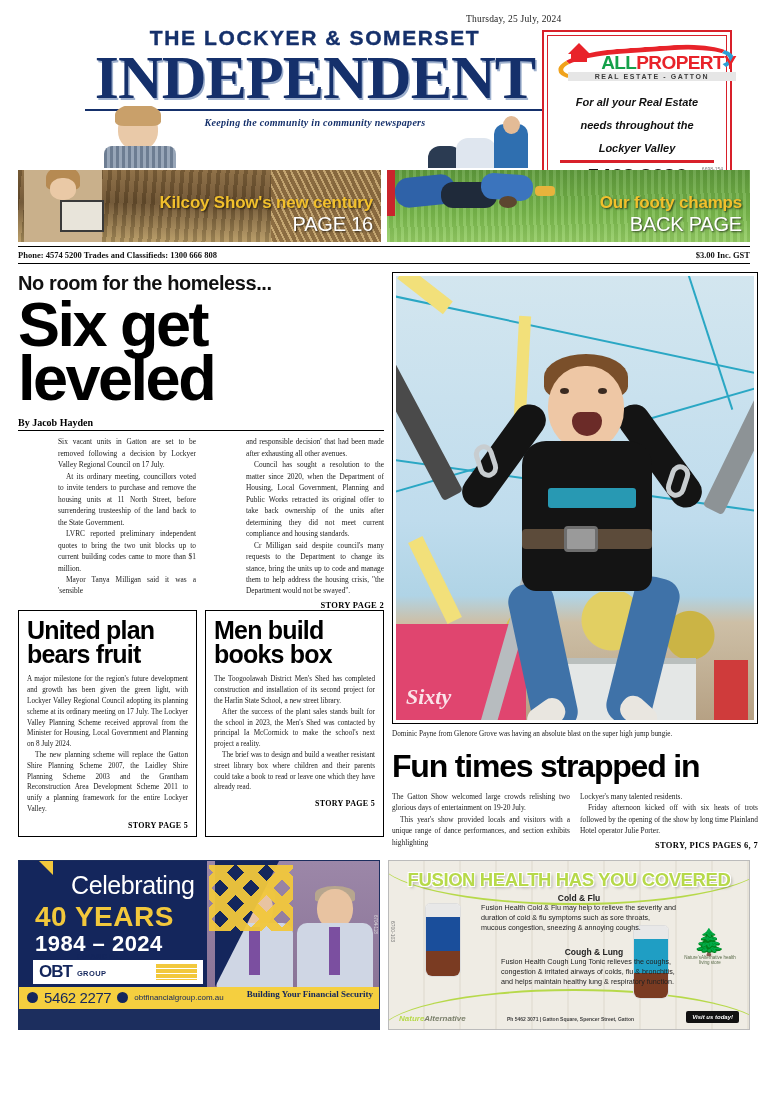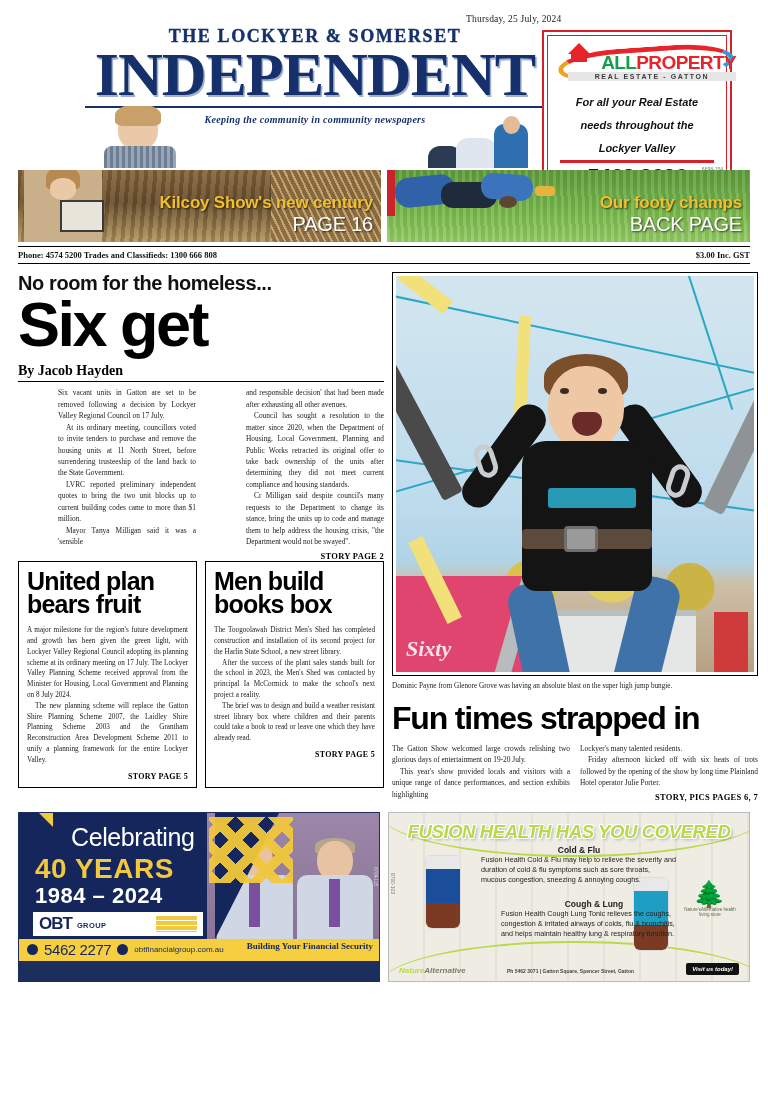--- a/index.html
+++ b/index.html
@@ -13,22 +13,22 @@
 
   
   .masthead { position: relative; height: 168px; }
   .date-line {
     position: absolute; top: 14px; left: 448px;
     font-size: 9.5px; color: #1a1a1a; letter-spacing: .2px;
     font-family: "Liberation Serif", serif;
   }
   .nameplate { position: absolute; top: 26px; left: 62px; width: 470px; text-align: center; }
   .np-top {
-    font-family: Liberation Serif, serif;
-    font-weight: bold; font-size: 18px; letter-spacing: 1.6px;
+    font-family: Liberation Sans, sans-serif;
+    font-weight: bold; font-size: 21px; letter-spacing: 1.6px;
     color: #15306b; -webkit-text-stroke: .4px #15306b;
   }
   .np-main {
     font-family: "Liberation Serif", serif;
     font-weight: bold; font-size: 62px; line-height: .96;
     letter-spacing: -1px; color: #15306b;
     text-shadow: 1.5px 1.5px 0 #9eb0cd;
     margin-top: -2px;
   }
   .np-rule { height: 2px; background:#15306b; margin: 1px auto 0; width: 98%; }
@@ -118,41 +118,41 @@
   .info-left { font-size:8.5px; font-weight:bold; color:#111; font-family:"Liberation Serif", serif; }
   .info-right { font-size:8.5px; font-weight:bold; color:#111; font-family:"Liberation Serif", serif; }
 
   
   .main { display:flex; gap:8px; margin-top:8px; }
   .col-left { width: 366px; }
   .col-right { width: 366px; }
 
   .kicker { font-size:20px; font-weight:bold; color:#111; letter-spacing:-.4px; margin-bottom:2px;}
   .headline { font-size:63px; line-height:.86; font-weight:bold; color:#000; letter-spacing:-2.5px; }
-  .byline { font-family:"Liberation Serif", serif; font-weight:bold; font-size:14px;
+  .byline { font-family:"Liberation Serif", serif; font-weight:bold; font-size:10px;
      border-bottom:1px solid #000; padding-bottom:2px; margin:12px 0 5px; }
   .body-cols { display:flex; gap:10px; }
   .body-col { width:178px; }
   .body-col p { font-family:"Liberation Serif", serif; font-size:7.4px; line-height:1.55;
      text-align:justify; color:#1a1a1a; text-indent:8px;margin-left:40px; }
   .body-col p.first { text-indent:0; }
   .story-ref { font-family:"Liberation Serif", serif; font-weight:bold; font-size:8.5px;
      text-align:right; letter-spacing:.3px; margin-top:3px; }
 
   
   .boxes { display:flex; gap:8px; }
   .box { width:179px; border:1px solid #000; padding:8px 8px 6px; }
   .box h2 { font-size:25px; line-height:.95; font-weight:bold; letter-spacing:-.8px; margin-bottom:8px; color:#000;}
   .box p { font-family:"Liberation Serif", serif; font-size:7.2px; line-height:1.5;
      text-align:justify; color:#1a1a1a; text-indent:8px; }
   .box p.first { text-indent:0; }
   .box .story-ref { font-size:8px; margin-top:6px; }
 
   
-  .photo-frame { width:366px; height:404px; border:1px solid #000; padding:3px; background:#fff; }
+  .photo-frame { width:366px; height:452px; border:1px solid #000; padding:3px; background:#fff; }
   .photo { position:relative; width:100%; height:100%; overflow:hidden;
     background: linear-gradient(180deg,#cfe4ef 0%, #bcdcec 40%, #a9cfe2 70%, #d6c9b4 100%); }
   .ph-sky{position:absolute;inset:0;background:linear-gradient(180deg,#d3e6ef 0%,#bfdced 55%,#b0d4e6 72%, #cdbfa6 78%, #b6a184 100%);}
   .ph-pole{position:absolute;background:#8f9498;border-radius:4px;}
   .ph-pole.p1{left:-10px;top:-6px;width:22px;height:240px;transform:rotate(-28deg);background:#4a4a4a;}
   .ph-pole.p2{right:-20px;top:16px;width:22px;height:230px;transform:rotate(26deg);background:#8d9396;}
   .ph-pole.p3{left:118px;top:200px;width:16px;height:260px;transform:rotate(16deg);background:#b7bcbf;}
   .ph-yellow{position:absolute;background:#f2e07a;}
   .ph-yellow.y1{left:0px;top:6px;width:58px;height:16px;transform:rotate(38deg);}
   .ph-yellow.y2{left:-6px;top:296px;width:90px;height:16px;transform:rotate(64deg);}
@@ -239,21 +239,21 @@
   .obt-icon { width:11px;height:11px;border-radius:50%;background:#14265c;display:inline-block;}
   .obt-tagline { position:absolute; right:6px; top:128px; font-family:"Liberation Serif",serif; font-weight:bold; font-size:9px; color:#14265c;}
   .obt-congrats { position:absolute; left:0; top:148px; width:100%; height:22px; background:#14265c; color:#fff;
      font-family:"Liberation Serif", serif; font-style:italic; font-weight:bold; font-size:13px;
      display:flex; align-items:center; justify-content:center; letter-spacing:.2px;}
   .obt-vert { position:absolute; right:1px; top:54px; font-size:4.5px; color:#ddd; writing-mode:vertical-rl;}
 
   .ad-fusion { position:relative; width:366px; height:170px; border:1px solid #bbb; overflow:hidden;
      background: repeating-linear-gradient(90deg,#efece4 0 34px, #e6e2d8 34px 36px); }
   .fz-title { position:absolute; top:8px; left:0; width:100%; text-align:center;
-     font-size:18.5px; font-weight:bold; font-style:italic; color:#b7d94a;
+     font-size:18.5px; font-weight:bold; color:#b7d94a;
      text-shadow: 1px 1px 0 #fff, -1px -1px 0 #fff, 1px -1px 0 #fff, -1px 1px 0 #fff, 2px 2px 3px rgba(0,0,0,.25);
      letter-spacing:-.4px;}
   .fz-arc { position:absolute; left:-10px; top:-46px; width:390px; height:90px; border-bottom:2px solid #b7d94a; border-radius:50%; }
   .fz-arc2 { position:absolute; left:-10px; bottom:-50px; width:390px; height:90px; border-top:2px solid #b7d94a; border-radius:50%; }
   .fz-h { font-size:8.5px; font-weight:bold; color:#222; text-align:center; }
   .fz-p { font-size:7.2px; line-height:1.4; color:#222; font-family:"Liberation Sans", sans-serif; }
   .fz-block1 { position:absolute; left:92px; top:32px; width:196px; }
   .fz-block2 { position:absolute; left:112px; top:86px; width:186px; }
   .fz-bottle { position:absolute; width:36px; height:74px; border-radius:5px 5px 7px 7px; overflow:hidden; background:#fff; border:1px solid #ddd;}
   .fz-bottle .cap { height:13px; background:#e8e8e8; }
@@ -355,20 +355,21 @@
   <div class="info-bar">
     <div class="info-left">Phone: 4574 5200   Trades and Classifieds: 1300 666 808</div>
     <div class="info-right">$3.00 Inc. GST</div>
   </div>
 
   <div class="main">
 
     <div class="col-left">
       <div class="kicker">No room for the homeless...</div>
       <div class="headline">Six get</div>
+      <div class="headline">leveled</div>
       <div class="byline">By Jacob Hayden</div>
 
       <div class="body-cols">
         <div class="body-col">
           <p class="first">Six vacant units in Gatton are set to be removed following a decision by Lockyer Valley Regional Council on 17 July.</p>
           <p>At its ordinary meeting, councillors voted to invite tenders to purchase and remove the housing units at 11 North Street, before surrendering trusteeship of the land back to the State Government.</p>
           <p>LVRC reported preliminary independent quotes to bring the two unit blocks up to current building codes came to more than $1 million.</p>
           <p>Mayor Tanya Milligan said it was a 'sensible</p>
         </div>
         <div class="body-col">

